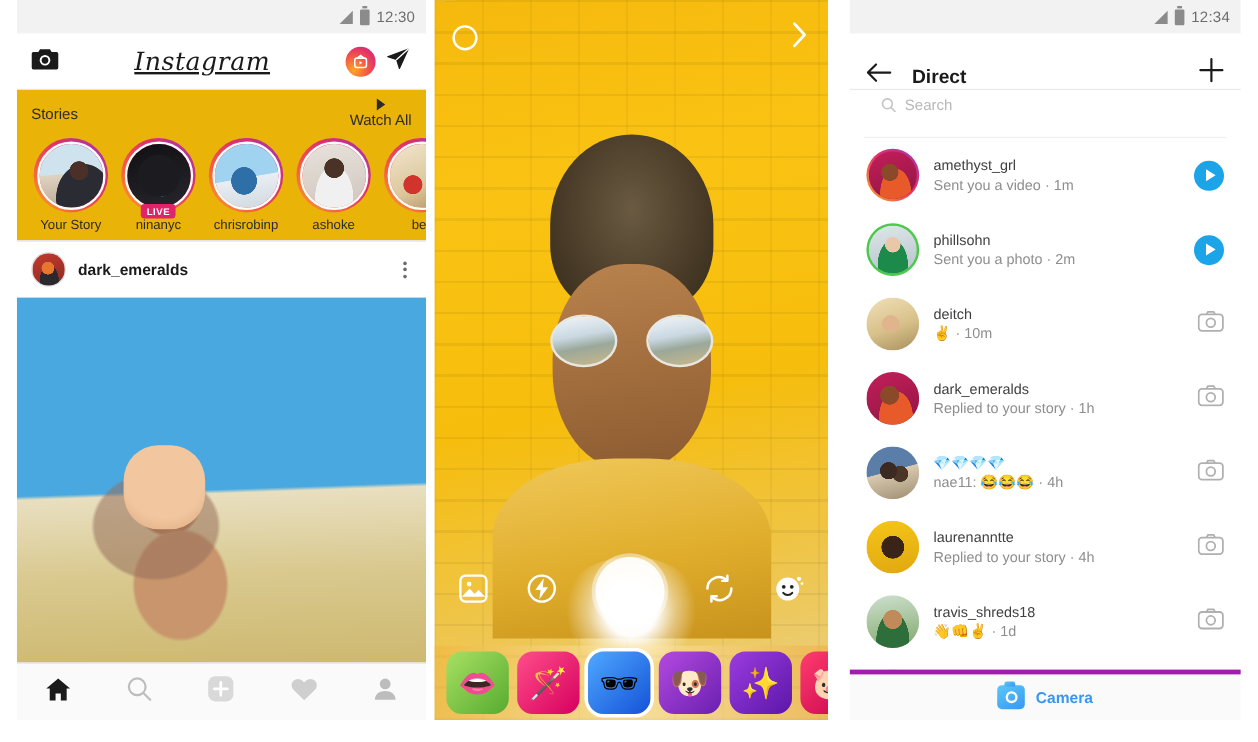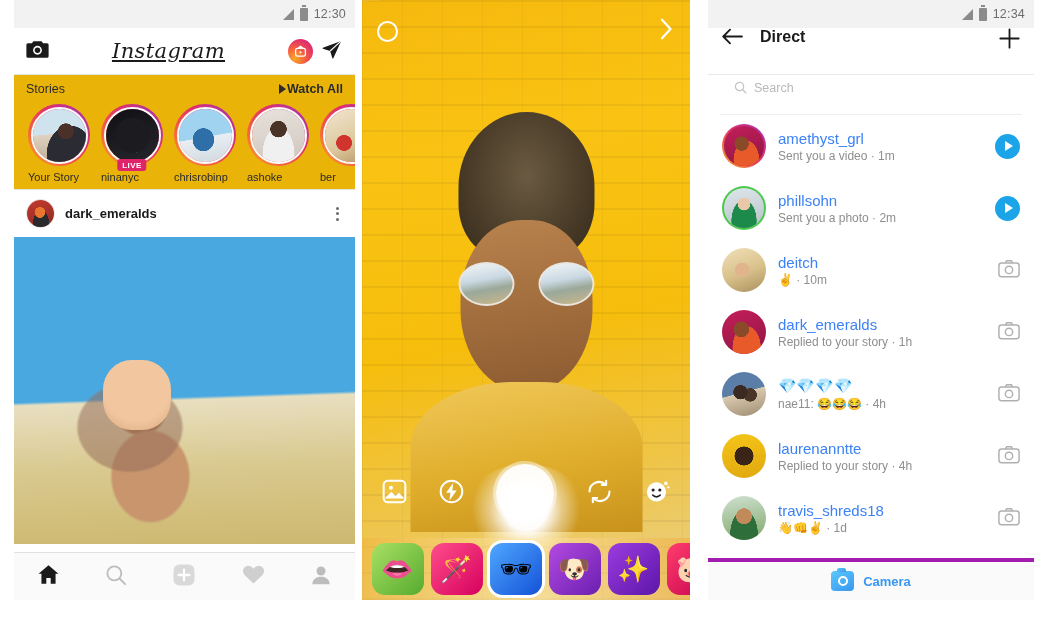--- a/index.html
+++ b/index.html
@@ -45,24 +45,24 @@
     background: radial-gradient(circle at 28% 78%, #f9a825 0%, #f56040 38%, #e1306c 72%, #c13584 100%);
     display: flex; align-items: center; justify-content: center;
   }
 
   
   .stories-wrap { background: #eab308; border-bottom: 1px solid #e4e4e4; padding-bottom: 6px; }
   .stories-head {
     display: flex; justify-content: space-between; align-items: center;
     padding: 7px 12px 4px 12px; font-size: 12.5px; color: #2b2b2b;
   }
-  .watch-all { display: flex; align-items: center; gap: 1px; font-weight: bold; }
+  .watch-all { display: flex; align-items: center; gap: 1px; font-weight: normal; flex-direction: column; }
   .tri { width: 0; height: 0; border-left: 7px solid #2b2b2b; border-top: 5px solid transparent; border-bottom: 5px solid transparent; }
   .stories-row { display: flex; gap: 11px; padding: 4px 0 0 14px; }
-  .story { width: 62px; flex: 0 0 auto; text-align: left; }
+  .story { width: 62px; flex: 0 0 auto; text-align: center; }
   .ring {
     width: 62px; height: 62px; border-radius: 50%; padding: 2.5px;
     background: linear-gradient(45deg, #f9a825 0%, #f56040 30%, #e1306c 62%, #9b36b7 100%);
     position: relative;
   }
   .ring-inner { width: 100%; height: 100%; border-radius: 50%; border: 2px solid #fafafa; overflow: hidden; position: relative; }
   .story-name { font-size: 11px; color: #2b2b2b; margin-top: 5px; white-space: nowrap; overflow: hidden; }
   .live-badge {
     position: absolute; bottom: -5px; left: 50%; transform: translateX(-50%);
     background: #e0246a; color: #fff; font-size: 8px; font-weight: bold;
@@ -196,31 +196,31 @@
   .shutter { width: 58px; height: 58px; border-radius: 50%; background: rgba(255,255,255,.95); box-shadow: 0 0 0 3px rgba(255,255,255,.45); }
   .filters {
     position: absolute; bottom: 0; left: 0; width: 100%; height: 62px;
     background: linear-gradient(90deg, rgba(240,180,60,.55), rgba(255,235,180,.55) 52%, rgba(240,170,60,.55));
     display: flex; align-items: center; gap: 7px; padding-left: 10px;
   }
   .filter { width: 52px; height: 52px; border-radius: 13px; flex: 0 0 auto; position: relative; display: flex; align-items: center; justify-content: center; font-size: 26px; }
   .filter.sel { box-shadow: 0 0 0 3px #fff; }
 
   
-  .direct-bar { height: 47px; display: flex; align-items: flex-start; padding: 0 14px; gap: 17px; border-bottom: 1px solid #e8e8e8; background: #fff; }
+  .direct-bar { height: 47px; display: flex; align-items: flex-end; padding: 0 14px; gap: 17px; border-bottom: 1px solid #e8e8e8; background: #fff; }
   .direct-title { font-size: 16px; font-weight: bold; color: #1a1a1a; flex: 1; }
   .searchbox { height: 34px; display: flex; align-items: flex-start; gap: 7px; padding: 0 14px; border-bottom: 1px solid #efefef; margin: 6px 12px 0 12px; }
   .search-ph { font-size: 12.5px; color: #b8b8b8; }
   .dm-list { overflow: hidden; }
   .dm-row { display: flex; align-items: center; gap: 12px; padding: 9px 14px; }
   .dm-av { width: 44px; height: 44px; border-radius: 50%; overflow: hidden; flex: 0 0 auto; }
   .dm-av.gr { padding: 2px; }
   .dm-av .inner { width: 100%; height: 100%; border-radius: 50%; overflow: hidden; }
   .dm-txt { flex: 1; min-width: 0; }
-  .dm-name { font-size: 15px; color: #3b82f6; white-space: nowrap; overflow: hidden; }
+  .dm-name { font-size: 12px; color: #404040; white-space: nowrap; overflow: hidden; }
   .dm-sub { font-size: 12px; color: #8e8e8e; margin-top: 2px; white-space: nowrap; overflow: hidden; }
   .play-btn { width: 25px; height: 25px; border-radius: 50%; background: #1ba5e8; display: flex; align-items: center; justify-content: center; flex: 0 0 auto; }
   .play-btn .t { width: 0; height: 0; border-left: 8px solid #fff; border-top: 5px solid transparent; border-bottom: 5px solid transparent; margin-left: 2px; }
   .camera-bar {
     position: absolute; bottom: 0; left: 0; width: 100%; height: 42px;
     background: #fafafa; border-top: 4px solid #a21caf;
     display: flex; align-items: center; justify-content: center; gap: 9px;
   }
   .camera-bar .lbl { font-size: 13px; font-weight: bold; color: #3897f0; }
   .cam-ic {

